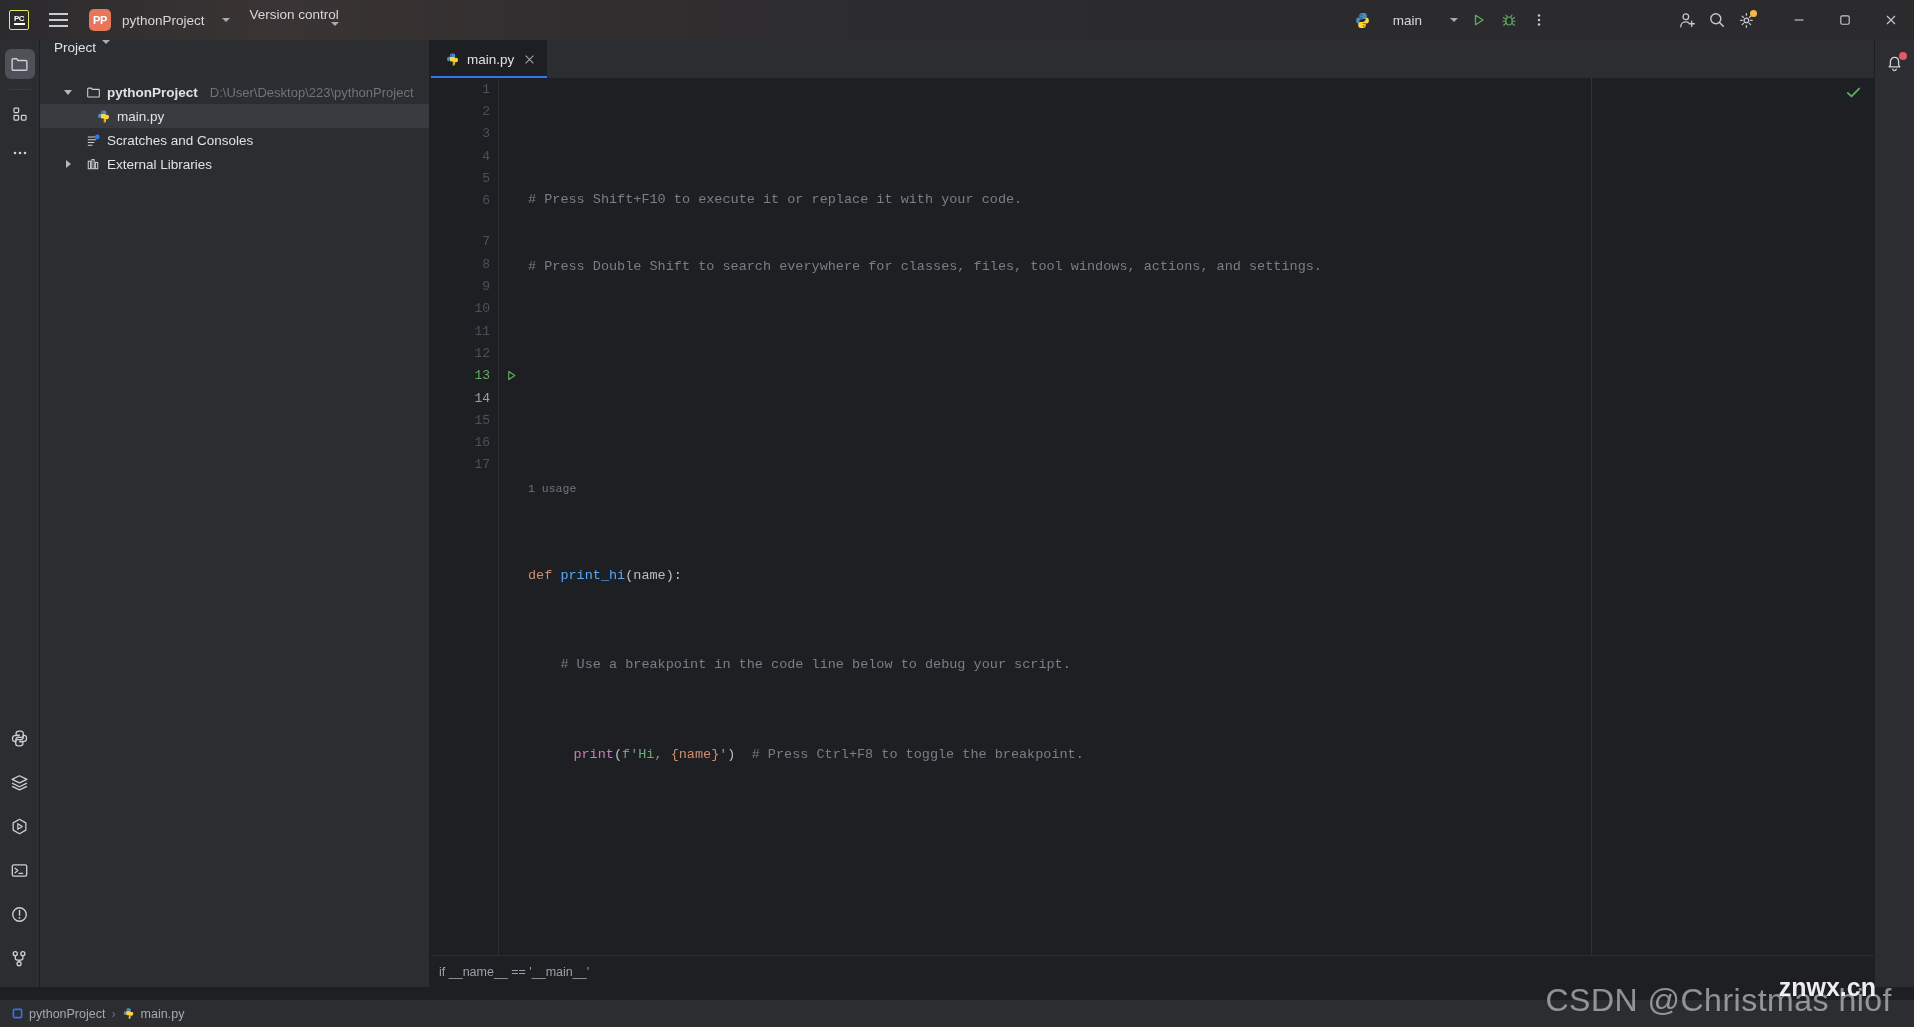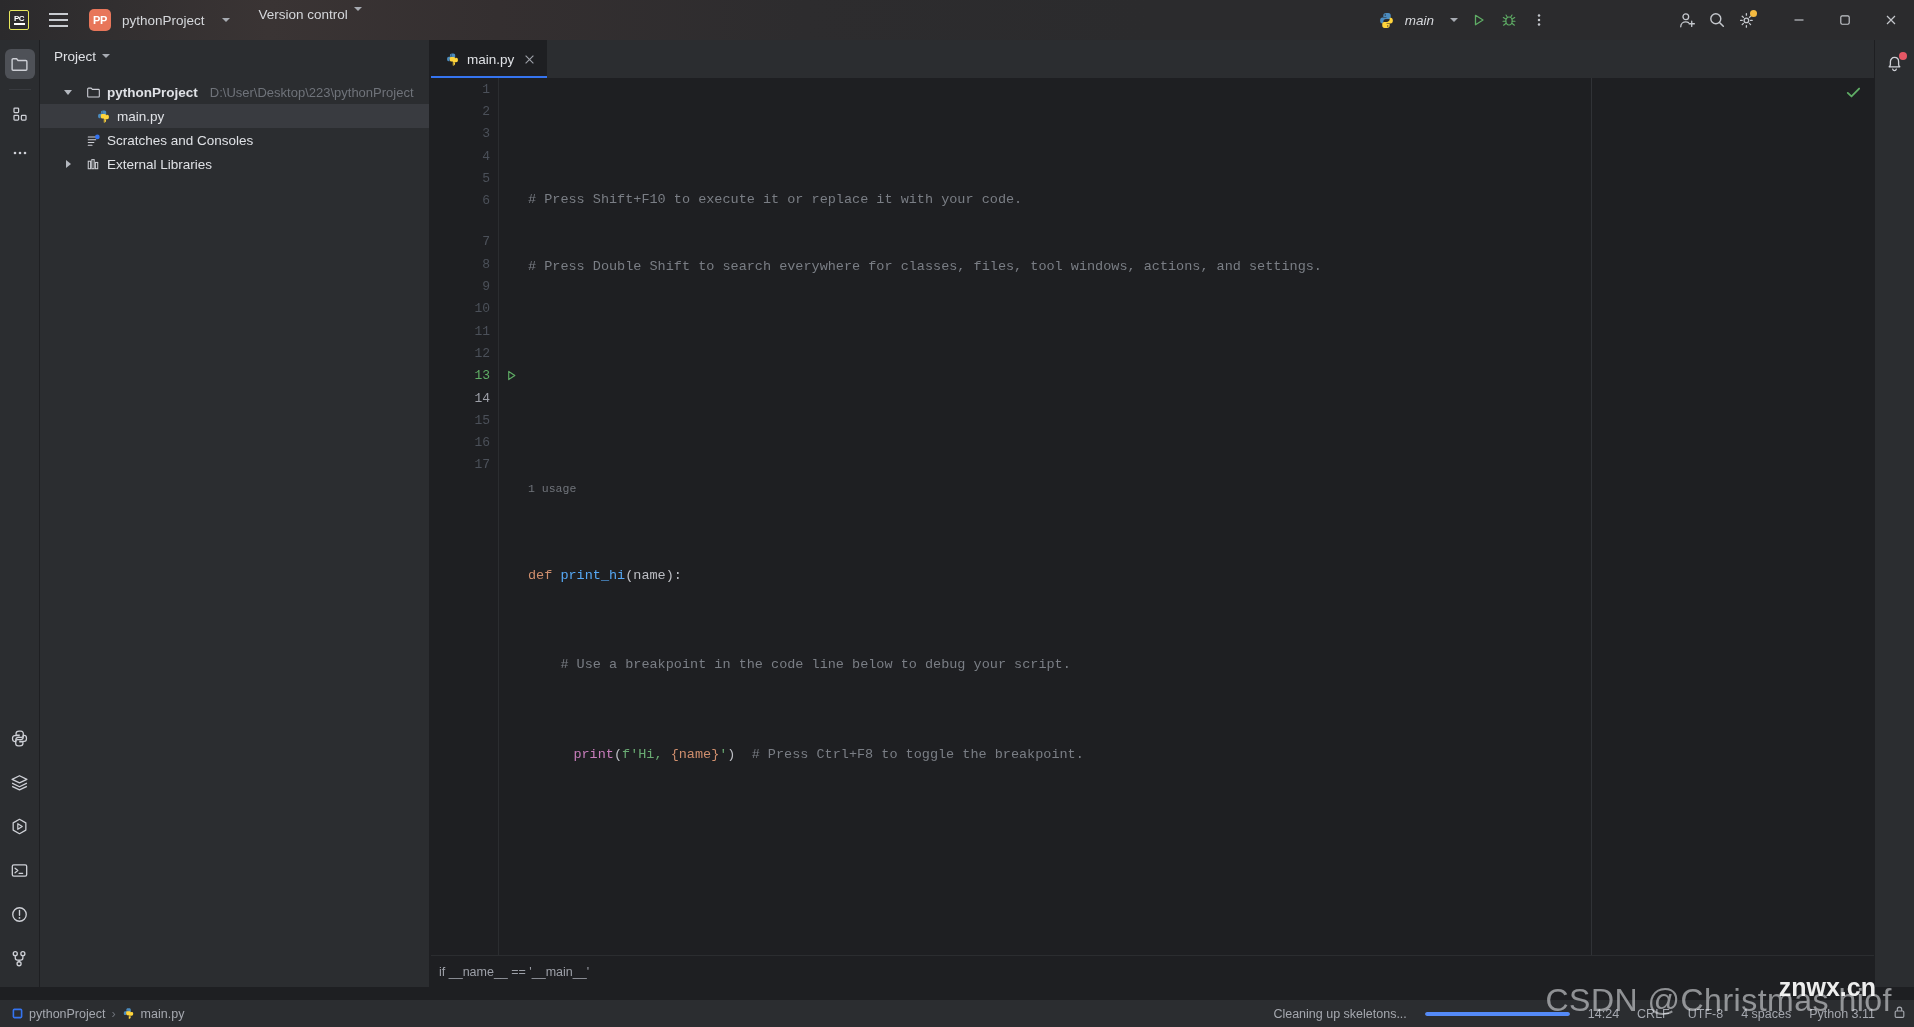--- a/index.html
+++ b/index.html
@@ -39,24 +39,24 @@
   }
   .pp-badge {
     width: 22px; height: 22px; border-radius: 5px;
     background: #e8765a; color: #ffffff;
     font-size: 11px; font-weight: bold; letter-spacing: -0.3px;
     display: flex; align-items: center; justify-content: center;
   }
   .tb-text { font-size: 13.5px; color: #d5d7db; }
   .chev { display:inline-block; width:0;height:0; margin-left:6px;
     border-left:4px solid transparent; border-right:4px solid transparent; border-top:4px solid #a7abb2; }
-  .vc-chip { display:flex; align-items:flex-start; height:26px; padding:0 8px; margin-left:13px; border-radius:5px; cursor:pointer; }
+  .vc-chip { display:flex; align-items:flex-end; height:26px; padding:0 8px; margin-left:4px; border-radius:5px; cursor:pointer;flex-direction:column; }
 
   .tb-right { position:absolute; right:0; top:0; height:40px; display:flex; align-items:center; }
-  .run-chip { display:flex; align-items:center; height:26px; padding:0 6px; border-radius:5px; cursor:pointer; gap:10px;font-style:italic; }
+  .run-chip { display:flex; align-items:center; height:26px; padding:0 6px; border-radius:5px; cursor:pointer; gap:22px; }
   .icon-btn {
     width: 30px; height: 30px; display:flex; align-items:center; justify-content:center;
     border-radius:5px; cursor:pointer; position: relative;
   }
   .win-btn { width: 46px; height: 40px; display:flex; align-items:center; justify-content:center; cursor:pointer; }
   .dot-badge { position:absolute; top:5px; right:5px; width:7px;height:7px;border-radius:50%;background:#f5bb41; }
 
   
   .rail {
     position:absolute; top:40px; left:0; width:40px; height:947px;
@@ -71,21 +71,21 @@
   .rail-sep { width:22px;height:1px;background:#393b40;margin-top:10px; }
   .rail-bottom { margin-top:auto; display:flex;flex-direction:column;align-items:center;padding-bottom:14px; }
   .rail-bottom .rail-btn { margin-top:14px; }
 
   
   .project-panel {
     position:absolute; top:40px; left:40px; width:390px; height:947px;
     background:#2b2d30; border-right:1px solid #1e1f22;
   }
   .pp-header {
-    height:32px; display:flex; align-items:center; padding-left:14px;
+    height:32px; display:flex; padding-left:14px;
     font-size:13.5px; color:#dfe1e5; cursor:pointer;
   }
   .tree { padding-top:8px; font-size:13.5px; }
   .tree-row {
     height:24px; display:flex; align-items:center; padding-left:46px; cursor:pointer;
     white-space:nowrap; gap:6px;
   }
   .tree-row.selected { background:#393b40; }
   .tree-row.lvl1 { padding-left:56px; }
   .twisty {
@@ -524,33 +524,16 @@
     <span style="color:#6f737a">›</span>
     <div class="sb-crumb">
       <svg width="13" height="13" viewBox="0 0 16 16">
         <path d="M7.7 1.6c-1.9 0-2.4.85-2.4 1.9v1.25h2.5v.42H4.2c-1.25 0-2 .75-2 2.4s.57 2.4 1.8 2.4h.87V8.7c0-1.25.95-2.1 2.1-2.1h2.4c.85 0 1.5-.66 1.5-1.5V3.5c0-1.05-.66-1.9-1.9-1.9H7.7z" fill="#4b8bbe"></path>
         <path d="M8.3 14.4c1.9 0 2.4-.85 2.4-1.9v-1.25H8.2v-.42h3.6c1.25 0 2-.75 2-2.4s-.57-2.4-1.8-2.4h-.87V7.3c0-1.25-.95-2.1-2.1-2.1H6.6c-.85 0-1.5.66-1.5 1.5v1.6c0 1.05.66 1.9 1.9 1.9h1.3z" fill="#ffd43b"></path>
       </svg>
       <span>main.py</span>
     </div>
   </div>
 
-  <div class="sb-right">
-    <span class="sb-item">Cleaning up skeletons...</span>
-    <div class="progress-track">
-      <div class="progress-fill" id="pfill" style="width: 100%;"></div>
-    </div>
-    <span class="sb-item">14:24</span>
-    <span class="sb-item">CRLF</span>
-    <span class="sb-item">UTF-8</span>
-    <span class="sb-item">4 spaces</span>
-    <span class="sb-item">Python 3.11</span>
-    <span class="sb-item">
-      <svg width="13" height="14" viewBox="0 0 13 14">
-        <rect x="2.2" y="6" width="8.6" height="6.4" rx="1.1" fill="none" stroke="#a5a8af" stroke-width="1.15"></rect>
-        <path d="M4.3 6V4.3a2.2 2.2 0 0 1 4.4 0V6" fill="none" stroke="#a5a8af" stroke-width="1.15"></path>
-      </svg>
-    </span>
-  </div>
 </div>
 
 <div class="watermark">CSDN @Christmas hiof</div>
 <div class="watermark2">znwx.cn</div>
 
 </body></html>

